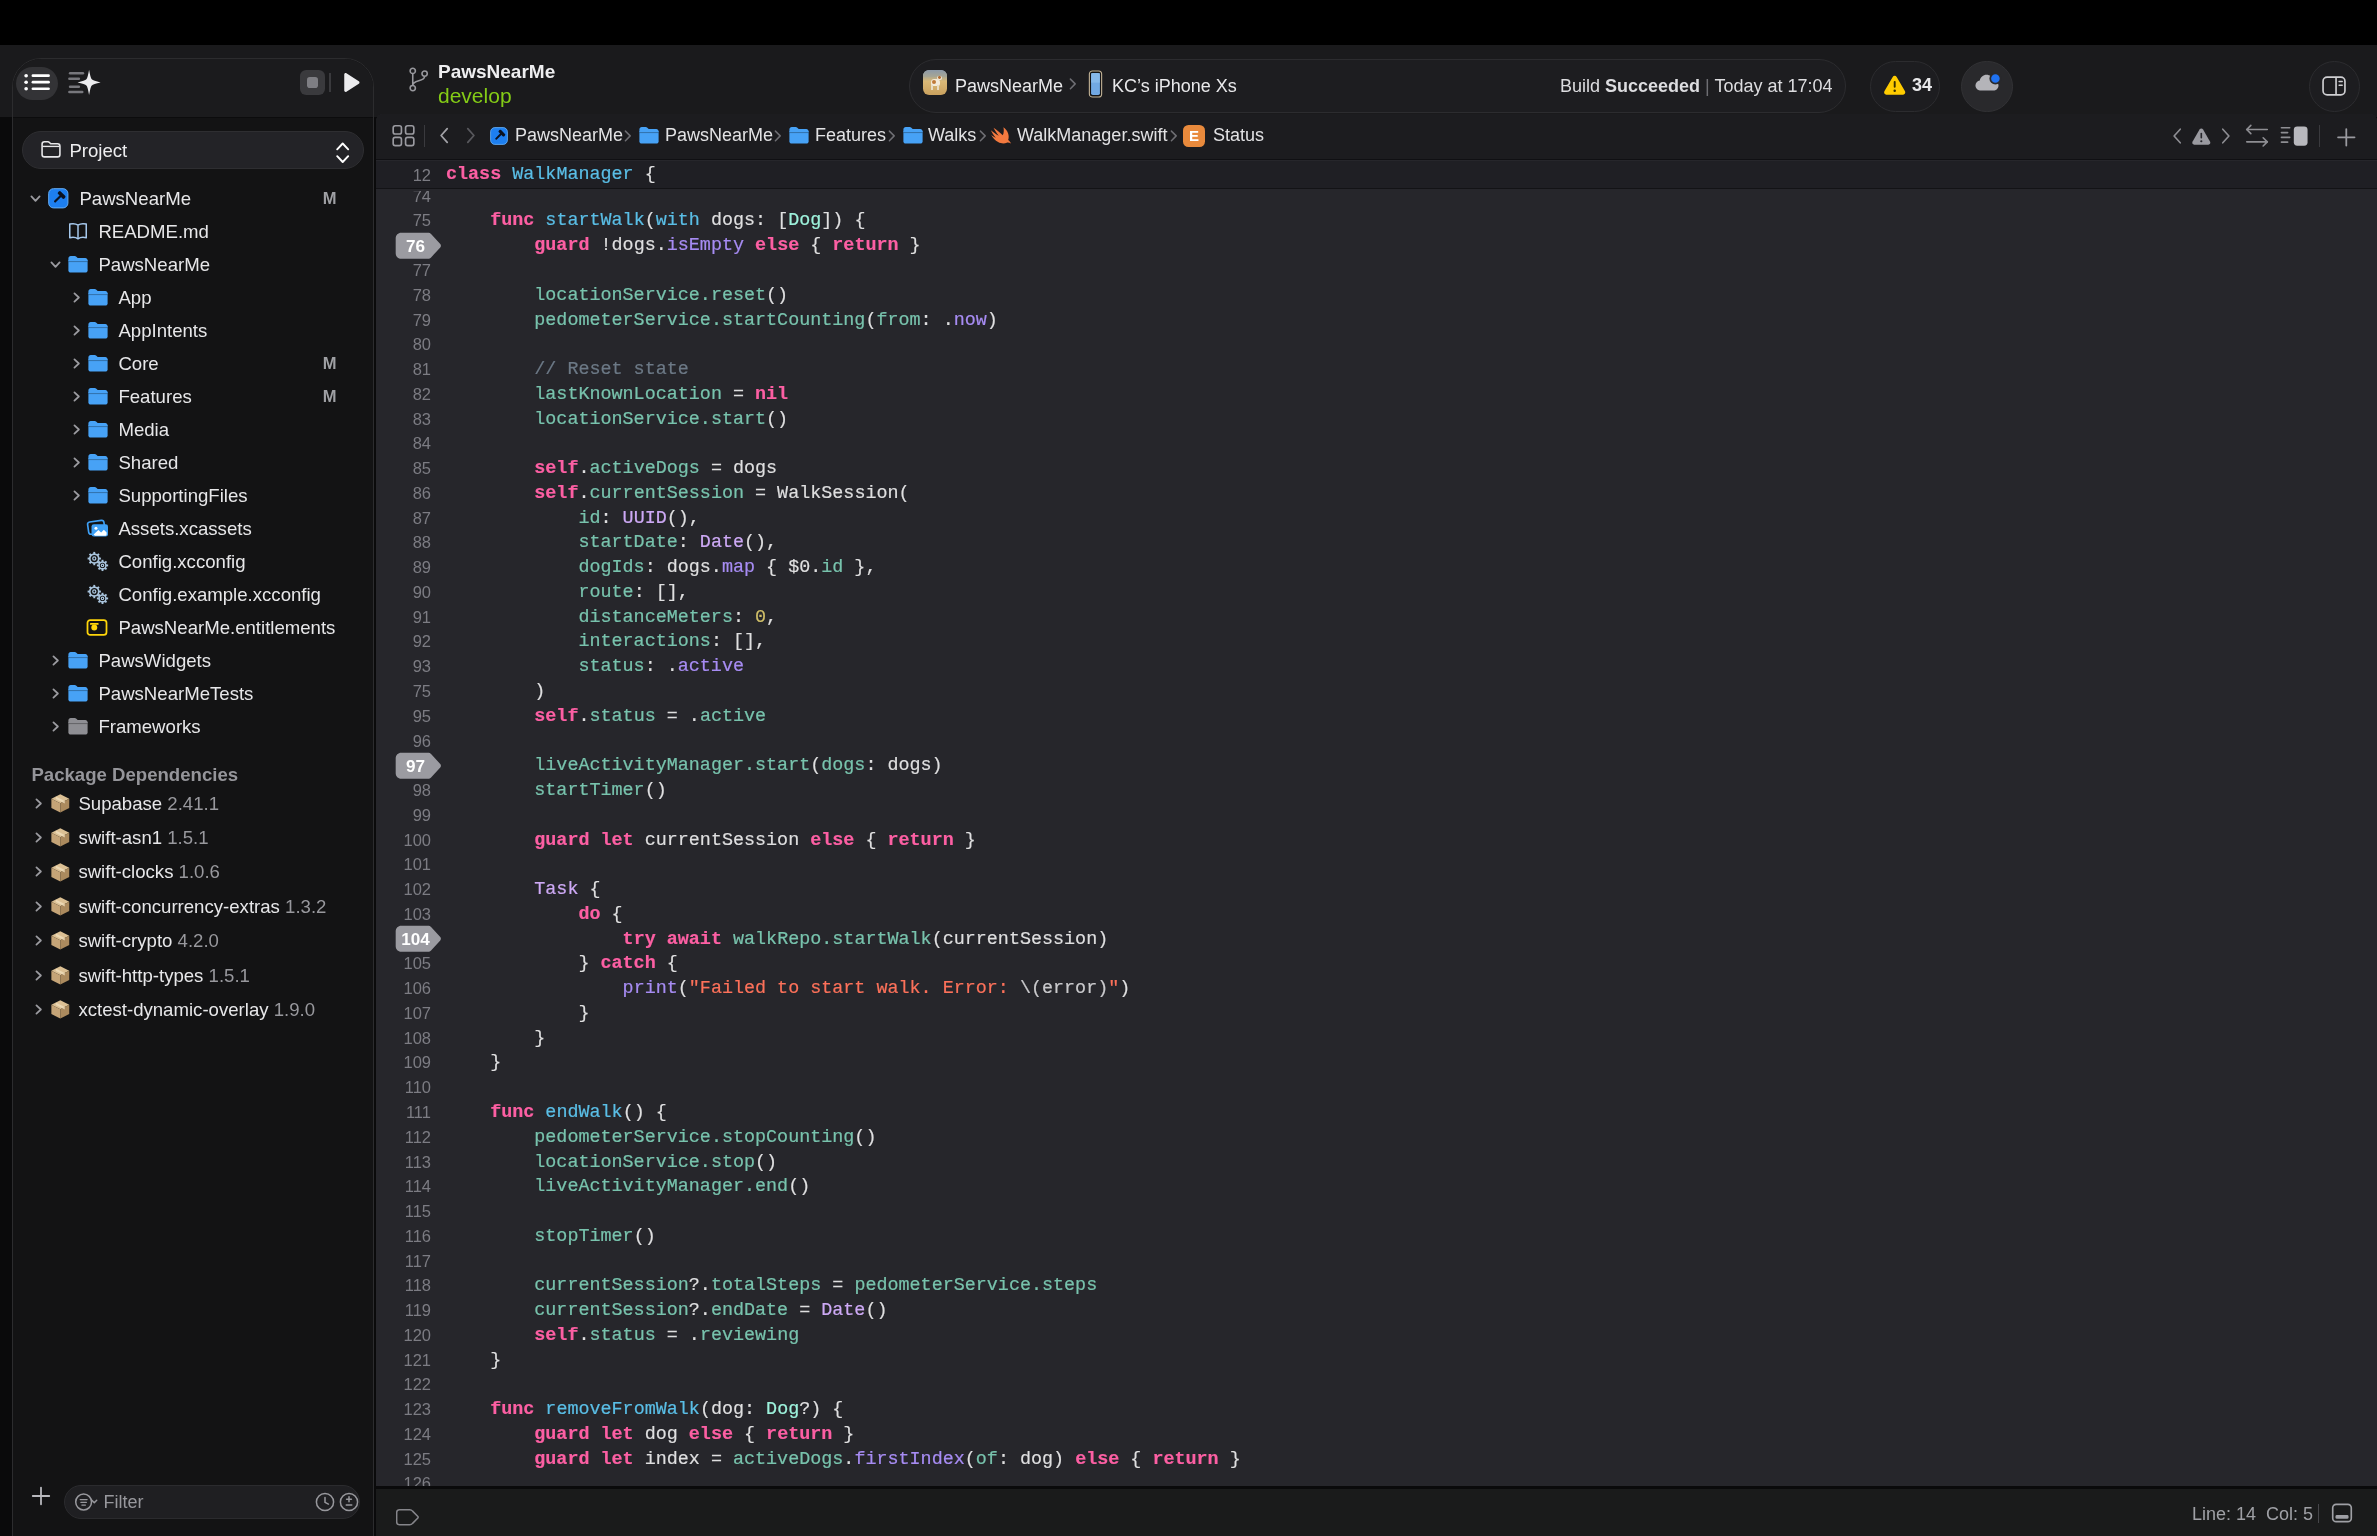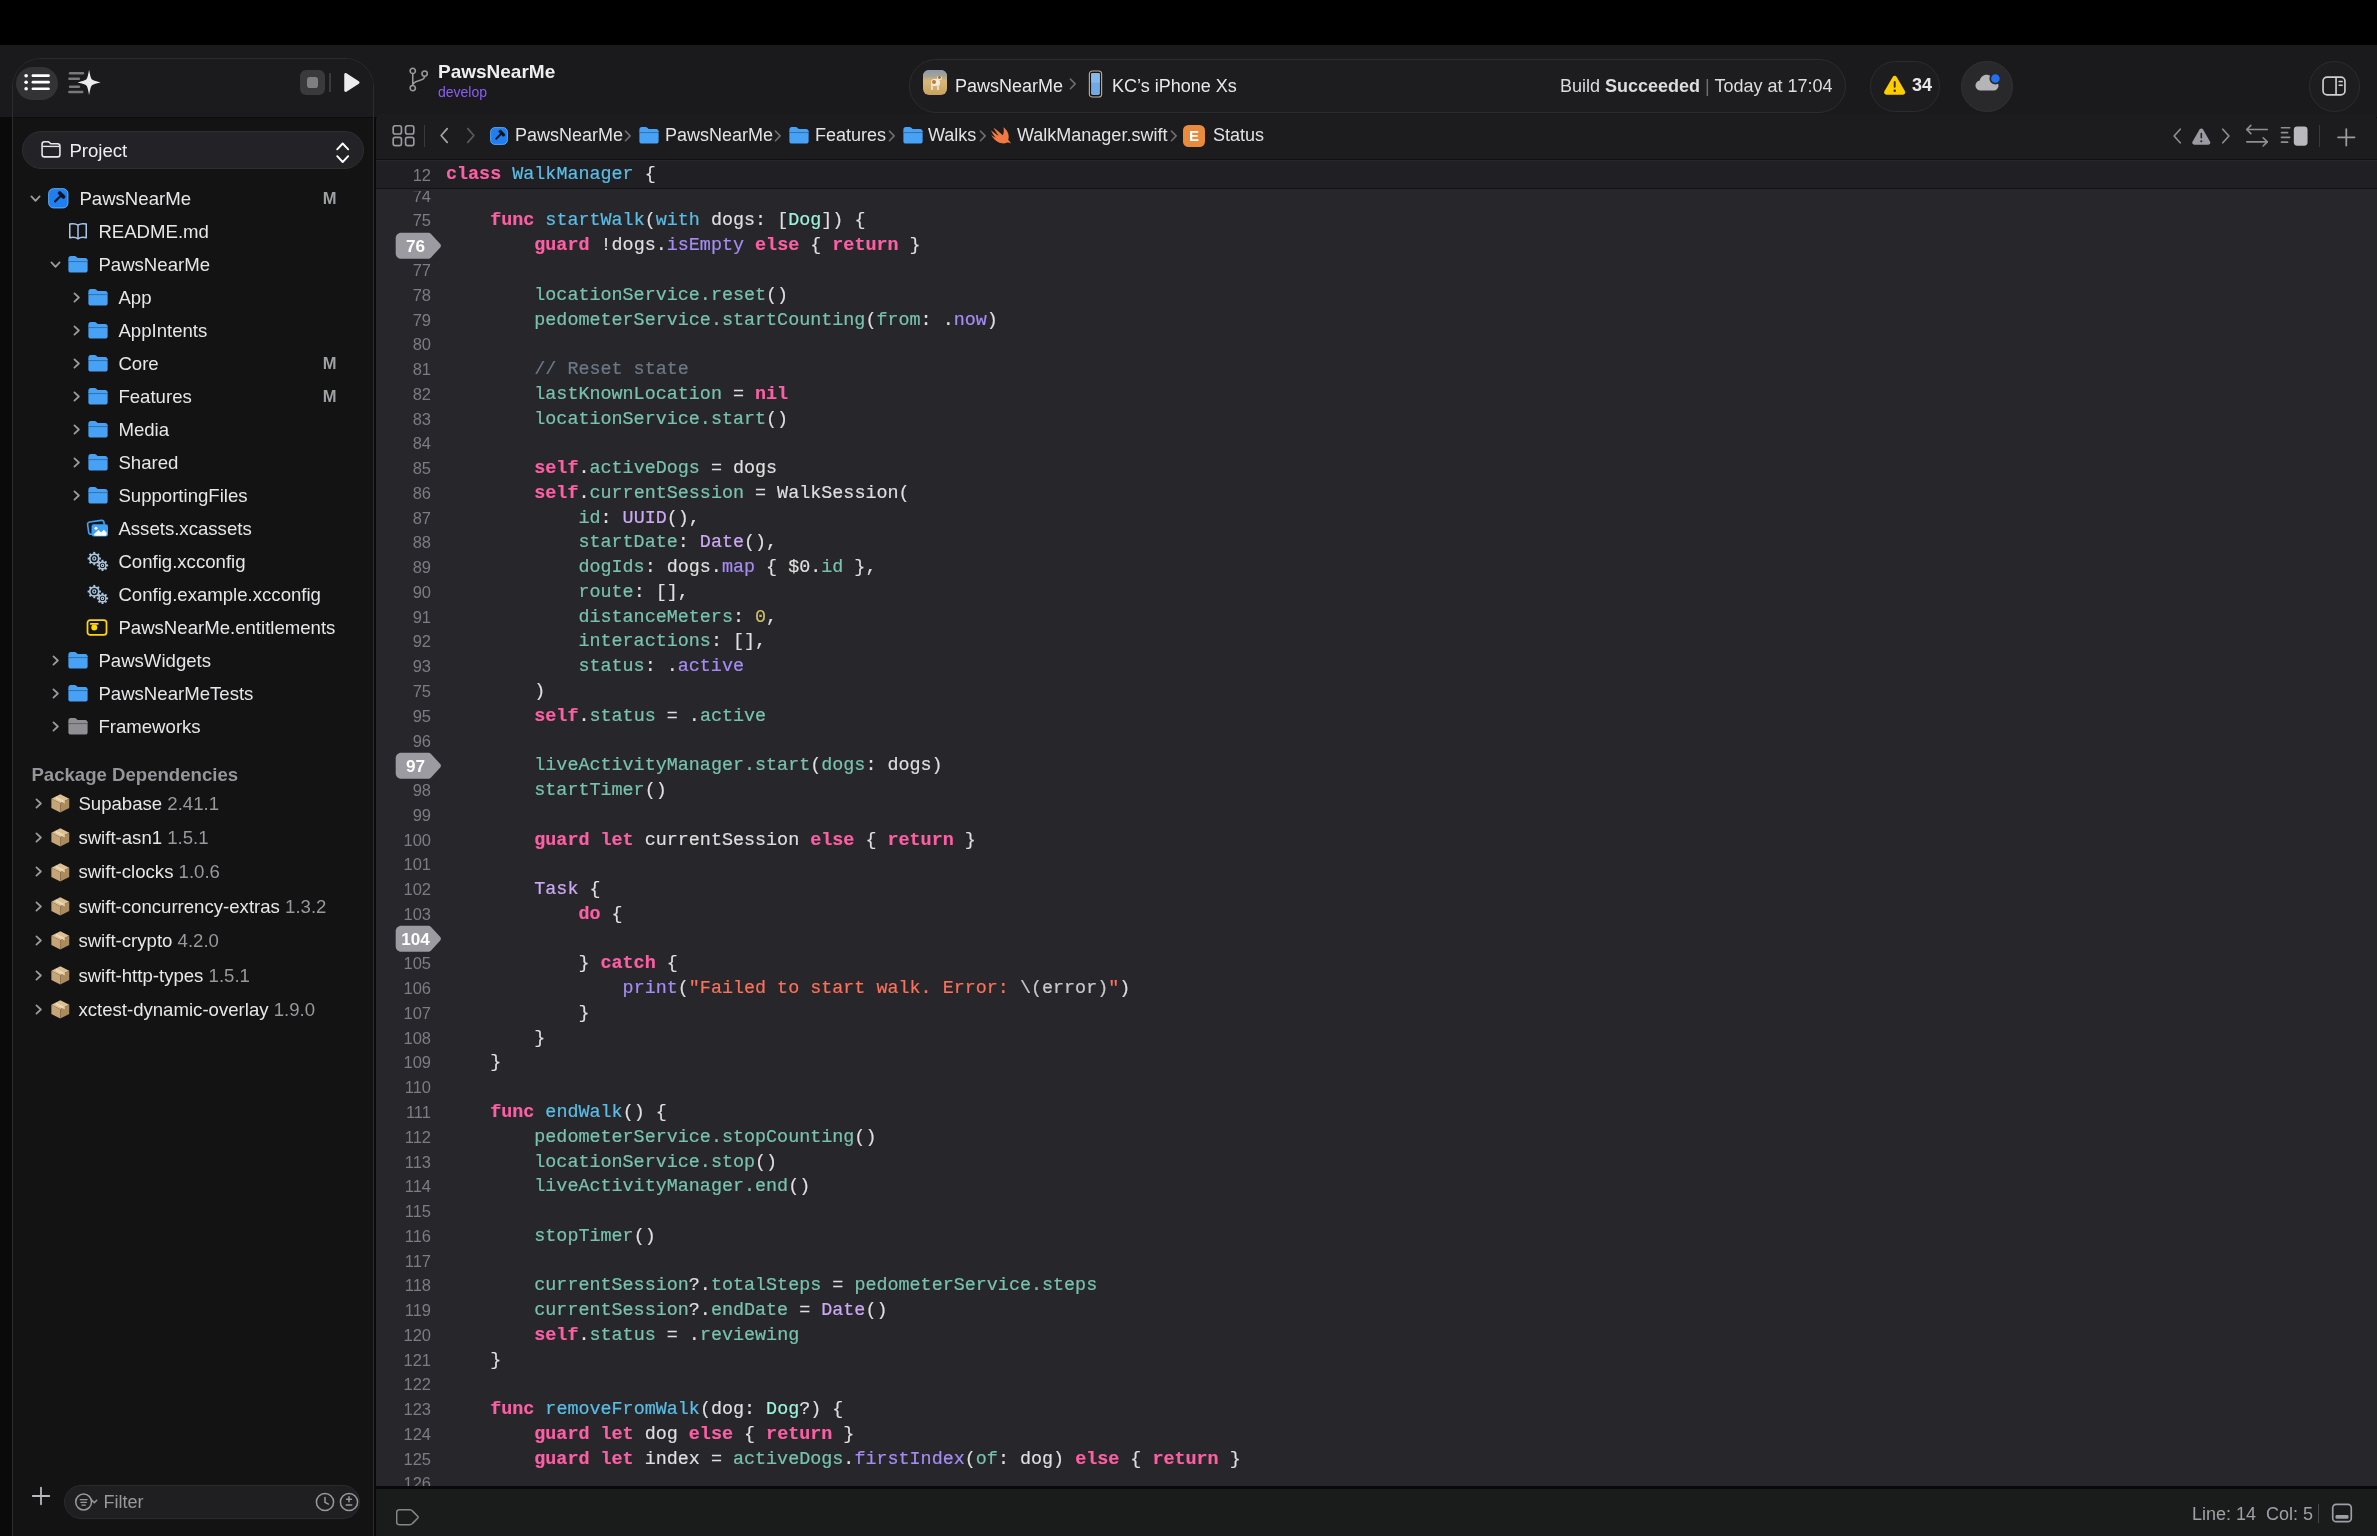--- a/index.html
+++ b/index.html
@@ -39,21 +39,21 @@
 <div class="ab" style="left:0;top:0;width:2377px;height:45px;background:#000"></div>
 <div id="toolbar"></div>
 
 <svg class="ab" style="left:407px;top:65px" width="23.4" height="29" viewBox="0 0 34 44">
   <circle cx="8" cy="9" r="4" fill="none" stroke="#98989d" stroke-width="2.4"></circle>
   <circle cx="8" cy="35" r="4" fill="none" stroke="#98989d" stroke-width="2.4"></circle>
   <circle cx="26" cy="13" r="4" fill="none" stroke="#98989d" stroke-width="2.4"></circle>
   <path d="M8 13 L8 31 M26 17 C26 26 8 22 8 31" fill="none" stroke="#98989d" stroke-width="2.4"></path>
 </svg>
 <div class="ab" style="left:438px;top:61px;font-size:19px;font-weight:bold;color:#eeeef0">PawsNearMe</div>
-<div class="ab" style="left:438px;top:84px;font-size:14px;color:#8b5cf6">develop</div>
+<div class="ab" style="left:438px;top:84px;font-size:21px;color:#84cc16">develop</div>
 
 <div class="ab" style="left:909px;top:59px;width:937px;height:54px;background:#1d1d20;border:0.7px solid #2c2c2f;border-radius:27px"></div>
 <div class="ab" style="left:923px;top:70px;width:24px;height:25px;border-radius:6.2px;background:linear-gradient(180deg,#9aa4ae 0%,#b0a98e 28%,#d9b877 45%,#caa15e 100%);overflow:hidden">
   <div style="position:absolute;left:0;top:0;width:24px;height:6.9px;background:linear-gradient(180deg,#8c99a8,#a8a693)"></div>
   <div style="position:absolute;left:8.3px;top:9px;width:9px;height:6.9px;background:#f3ead9;border-radius:3.4px 3.4px 2.1px 2.1px"></div>
   <div style="position:absolute;left:13.8px;top:5.5px;width:4.8px;height:4.8px;background:#f3ead9;border-radius:2.1px"></div>
   <div style="position:absolute;left:15px;top:6.2px;width:2.8px;height:2.8px;background:#b06a33;border-radius:1.4px"></div>
   <div style="position:absolute;left:9px;top:10.3px;width:4.1px;height:4.1px;background:#c07a3a;border-radius:2.1px"></div>
   <div style="position:absolute;left:8.3px;top:15px;width:1.7px;height:4.8px;background:#e8dcc4"></div>
   <div style="position:absolute;left:14.4px;top:15px;width:1.7px;height:4.8px;background:#e8dcc4"></div>
@@ -617,20 +617,21 @@
 <div class="cl" style="top:679px">        )</div>
 <div class="cl" style="top:704px">        <b class="k">self</b>.<span class="t">status</span> = .<span class="t">active</span></div>
 <div class="cl" style="top:729px"></div>
 <div class="cl" style="top:753px">        <span class="t">liveActivityManager.start</span>(<span class="t">dogs</span>: dogs)</div>
 <div class="cl" style="top:778px">        <span class="t">startTimer</span>()</div>
 <div class="cl" style="top:803px"></div>
 <div class="cl" style="top:828px">        <b class="k">guard</b> <b class="k">let</b> currentSession <b class="k">else</b> { <b class="k">return</b> }</div>
 <div class="cl" style="top:852px"></div>
 <div class="cl" style="top:877px">        <span class="p">Task</span> {</div>
 <div class="cl" style="top:902px">            <b class="k">do</b> {</div>
+<div class="cl" style="top:927px">                <b class="k">try</b> <b class="k">await</b> <span class="t">walkRepo.startWalk</span>(currentSession)</div>
 <div class="cl" style="top:951px">            } <b class="k">catch</b> {</div>
 <div class="cl" style="top:976px">                <span class="v">print</span>(<span class="s">"Failed to start walk. Error: </span><span class="i">\(error)</span><span class="s">"</span>)</div>
 <div class="cl" style="top:1001px">            }</div>
 <div class="cl" style="top:1026px">        }</div>
 <div class="cl" style="top:1050px">    }</div>
 <div class="cl" style="top:1075px"></div>
 <div class="cl" style="top:1100px">    <b class="k">func</b> <span class="d">endWalk</span>() {</div>
 <div class="cl" style="top:1125px">        <span class="t">pedometerService.stopCounting</span>()</div>
 <div class="cl" style="top:1150px">        <span class="t">locationService.stop</span>()</div>
 <div class="cl" style="top:1174px">        <span class="t">liveActivityManager.end</span>()</div>

